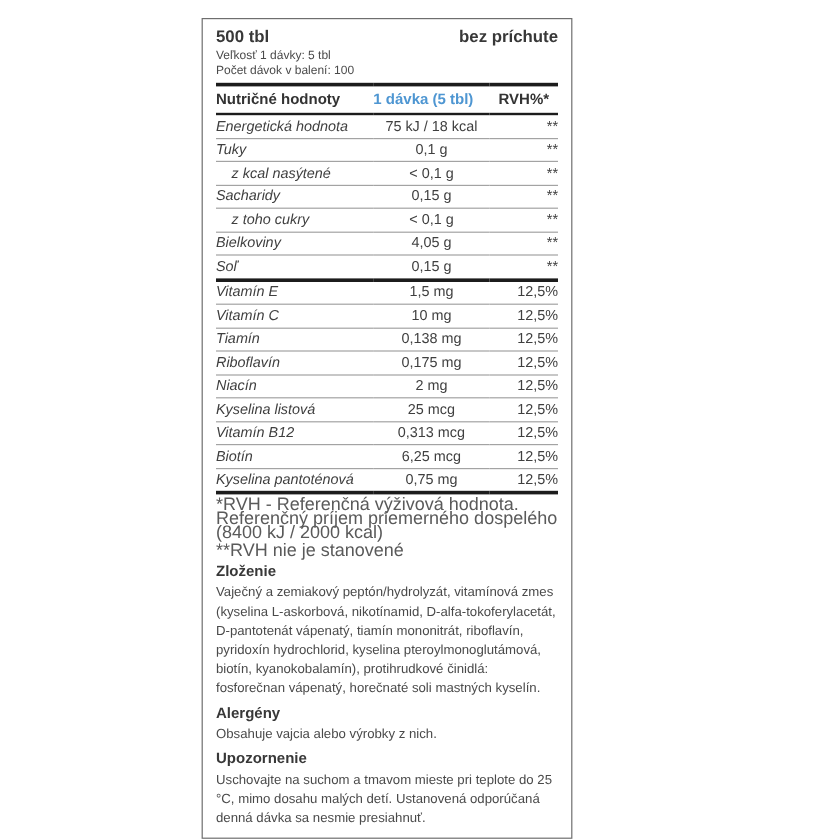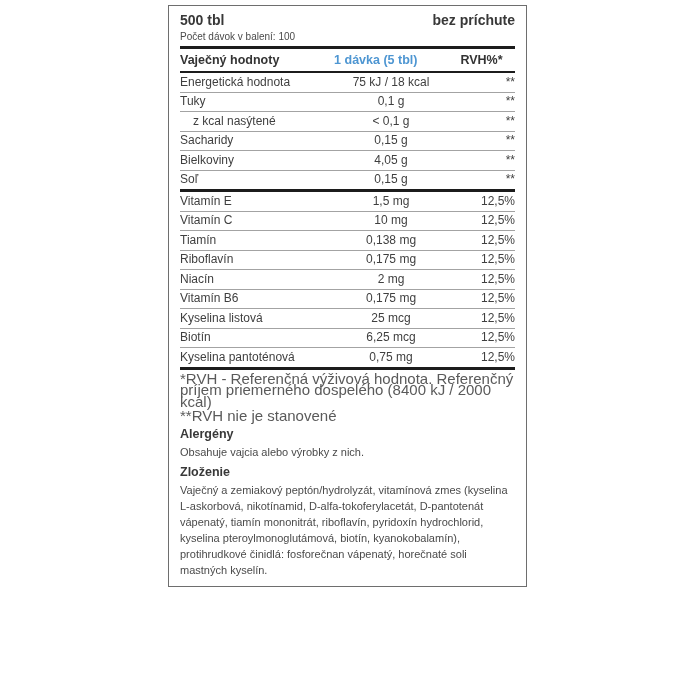--- a/index.html
+++ b/index.html
@@ -11,21 +11,21 @@
   }
   *{box-sizing:border-box;}
   html,body{margin:0;padding:0;}
   body{
     width:700px;height:700px;background:#ffffff;
     font-family:"Liberation Sans", sans-serif;
     color:var(--text);
     position:relative;
   }
   .label-box{
-    position:absolute;left:168px;top:5px;width:359px;
+    position:absolute;left:168px;top:15px;width:309px;
     border:1px solid var(--box-border);
     background:#fff;
     padding:6px 11px 8px 11px;
   }
   .label-header{
     display:flex;justify-content:space-between;align-items:baseline;
     font-size:14px;font-weight:bold;color:#383838;line-height:16px;
   }
   .serving-info{
     margin:2px 0 3px 0;
@@ -47,21 +47,21 @@
   table.nutrition th.c1{text-align:left;}
   table.nutrition th.c2{text-align:left;color:var(--accent);}
   table.nutrition th.c3{text-align:center;}
   table.nutrition tbody td{
     padding:2.5px 0;line-height:13.5px;font-size:12px;
   }
   table.nutrition tbody tr{border-top:1px solid var(--rule-thin);}
   table.nutrition tbody tr:first-child{border-top:none;}
   table.nutrition tbody tr.section-break{border-top:3px solid var(--rule-thick);}
   table.nutrition tbody tr:last-child{border-bottom:3px solid var(--rule-thick);}
-  td.c1{text-align:left;}
+  td.c1{text-align:left;font-style:italic;}
   td.c1.indent{padding-left:13px;}
   td.c2{text-align:center;}
   td.c3{text-align:right;}
   .footnotes{margin:3px 0 0 0;}
   .footnotes p{
     margin:0 0 3px 0;font-size:15px;color:#5a5a5a;line-height:11.5px;
   }
   .section h3{
     margin:4px 0 2px 0;font-size:12.5px;font-weight:bold;color:#383838;line-height:16px;
   }
@@ -73,32 +73,33 @@
 <body>
 
 <div class="label-box">
 
   <div class="label-header">
     <span>500 tbl</span>
     <span>bez príchute</span>
   </div>
 
   <div class="serving-info">
+    <div>Veľkosť 1 dávky: 5 tbl</div>
     <div>Počet dávok v balení: 100</div>
   </div>
 
   <table class="nutrition">
     <colgroup>
         <col class="c1">
         <col class="c2">
         <col class="c3">
       </colgroup>
     <thead>
       <tr>
-        <th class="c1">Vaječný hodnoty</th>
+        <th class="c1">Nutričné hodnoty</th>
         <th class="c2">1 dávka (5 tbl)</th>
         <th class="c3">RVH%*</th>
       </tr>
     </thead>
     <tbody id="rows">
         <tr>
     <td class="c1">Energetická hodnota</td>
     <td class="c2">75 kJ / 18 kcal</td>
     <td class="c3">**</td>
   </tr>
@@ -111,20 +112,25 @@
     <td class="c1 indent">z kcal nasýtené</td>
     <td class="c2">&lt; 0,1 g</td>
     <td class="c3">**</td>
   </tr>
         <tr>
     <td class="c1">Sacharidy</td>
     <td class="c2">0,15 g</td>
     <td class="c3">**</td>
   </tr>
         <tr>
+    <td class="c1 indent">z toho cukry</td>
+    <td class="c2">&lt; 0,1 g</td>
+    <td class="c3">**</td>
+  </tr>
+        <tr>
     <td class="c1">Bielkoviny</td>
     <td class="c2">4,05 g</td>
     <td class="c3">**</td>
   </tr>
         <tr>
     <td class="c1">Soľ</td>
     <td class="c2">0,15 g</td>
     <td class="c3">**</td>
   </tr>
         <tr class="section-break">
@@ -146,27 +152,27 @@
     <td class="c1">Riboflavín</td>
     <td class="c2">0,175 mg</td>
     <td class="c3">12,5%</td>
   </tr>
         <tr>
     <td class="c1">Niacín</td>
     <td class="c2">2 mg</td>
     <td class="c3">12,5%</td>
   </tr>
         <tr>
-    <td class="c1">Vitamín B6</td>
-    <td class="c2">0,175 mg</td>
-    <td class="c3">12,5%</td>
-  </tr>
-        <tr>
     <td class="c1">Kyselina listová</td>
     <td class="c2">25 mcg</td>
+    <td class="c3">12,5%</td>
+  </tr>
+        <tr>
+    <td class="c1">Vitamín B12</td>
+    <td class="c2">0,313 mcg</td>
     <td class="c3">12,5%</td>
   </tr>
         <tr>
     <td class="c1">Biotín</td>
     <td class="c2">6,25 mcg</td>
     <td class="c3">12,5%</td>
   </tr>
         <tr>
     <td class="c1">Kyselina pantoténová</td>
     <td class="c2">0,75 mg</td>
@@ -175,24 +181,26 @@
       </tbody>
   </table>
 
   <div class="footnotes">
     <p>*RVH - Referenčná výživová hodnota. Referenčný príjem priemerného dospelého (8400 kJ / 2000 kcal)</p>
     <p>**RVH nie je stanovené</p>
   </div>
 
   <div id="sections">
       <div class="section">
+    <h3>Zloženie</h3>
+    <p>Vaječný a zemiakový peptón/hydrolyzát, vitamínová zmes (kyselina L-askorbová, nikotínamid, D-alfa-tokoferylacetát, D-pantotenát vápenatý, tiamín mononitrát, riboflavín, pyridoxín hydrochlorid, kyselina pteroylmonoglutámová, biotín, kyanokobalamín), protihrudkové činidlá: fosforečnan vápenatý, horečnaté soli mastných kyselín.</p>
+  </div>
+      <div class="section">
     <h3>Alergény</h3>
     <p>Obsahuje vajcia alebo výrobky z nich.</p>
   </div>
       <div class="section">
-    <h3>Zloženie</h3>
-    <p>Vaječný a zemiakový peptón/hydrolyzát, vitamínová zmes (kyselina L-askorbová, nikotínamid, D-alfa-tokoferylacetát, D-pantotenát vápenatý, tiamín mononitrát, riboflavín, pyridoxín hydrochlorid, kyselina pteroylmonoglutámová, biotín, kyanokobalamín), protihrudkové činidlá: fosforečnan vápenatý, horečnaté soli mastných kyselín.</p>
-  </div>
-      <div class="section">
+    <h3>Upozornenie</h3>
+    <p>Uschovajte na suchom a tmavom mieste pri teplote do 25 °C, mimo dosahu malých detí. Ustanovená odporúčaná denná dávka sa nesmie presiahnuť.</p>
   </div>
     </div>
 
 </div>
 
 </body></html>

